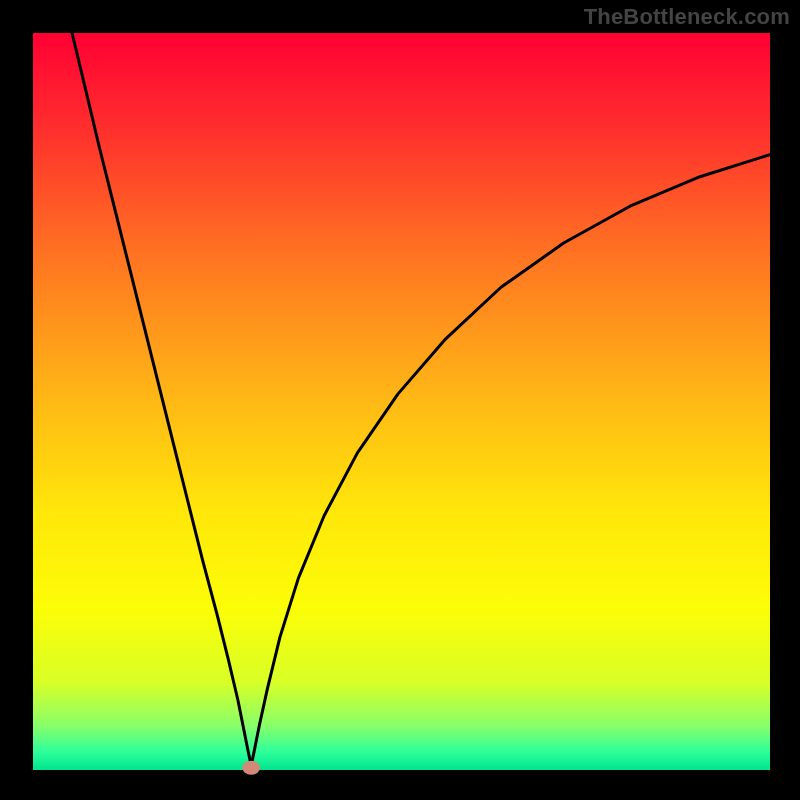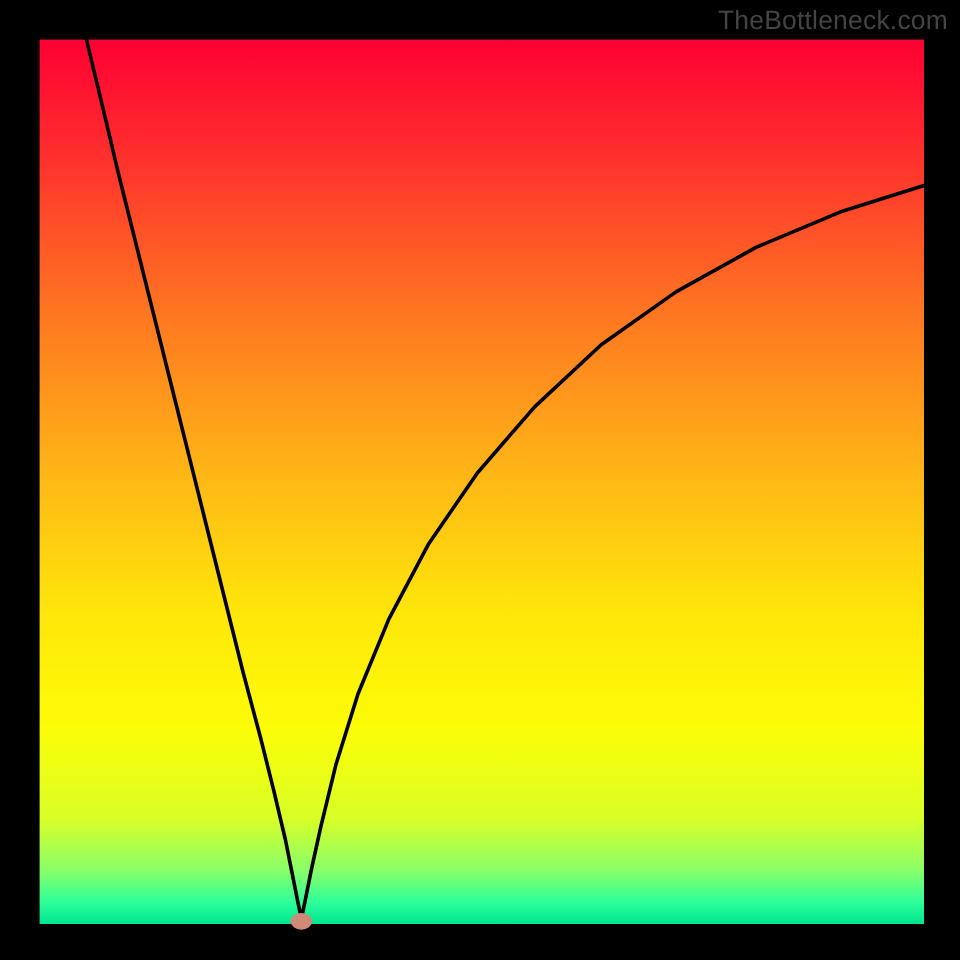--- a/index.html
+++ b/index.html
@@ -17,21 +17,21 @@
     height: 800px;
     background: #000;
   }
   .watermark {
     position: absolute;
     top: 4px;
     right: 10px;
     color: #444;
     font-size: 22px;
     letter-spacing: 0.2px;
-    font-weight: 400;
+    font-weight: 700;
     user-select: none;
   }
   svg {
     position: absolute;
     top: 0;
     left: 0;
   }
 </style>
 </head>
 <body>

